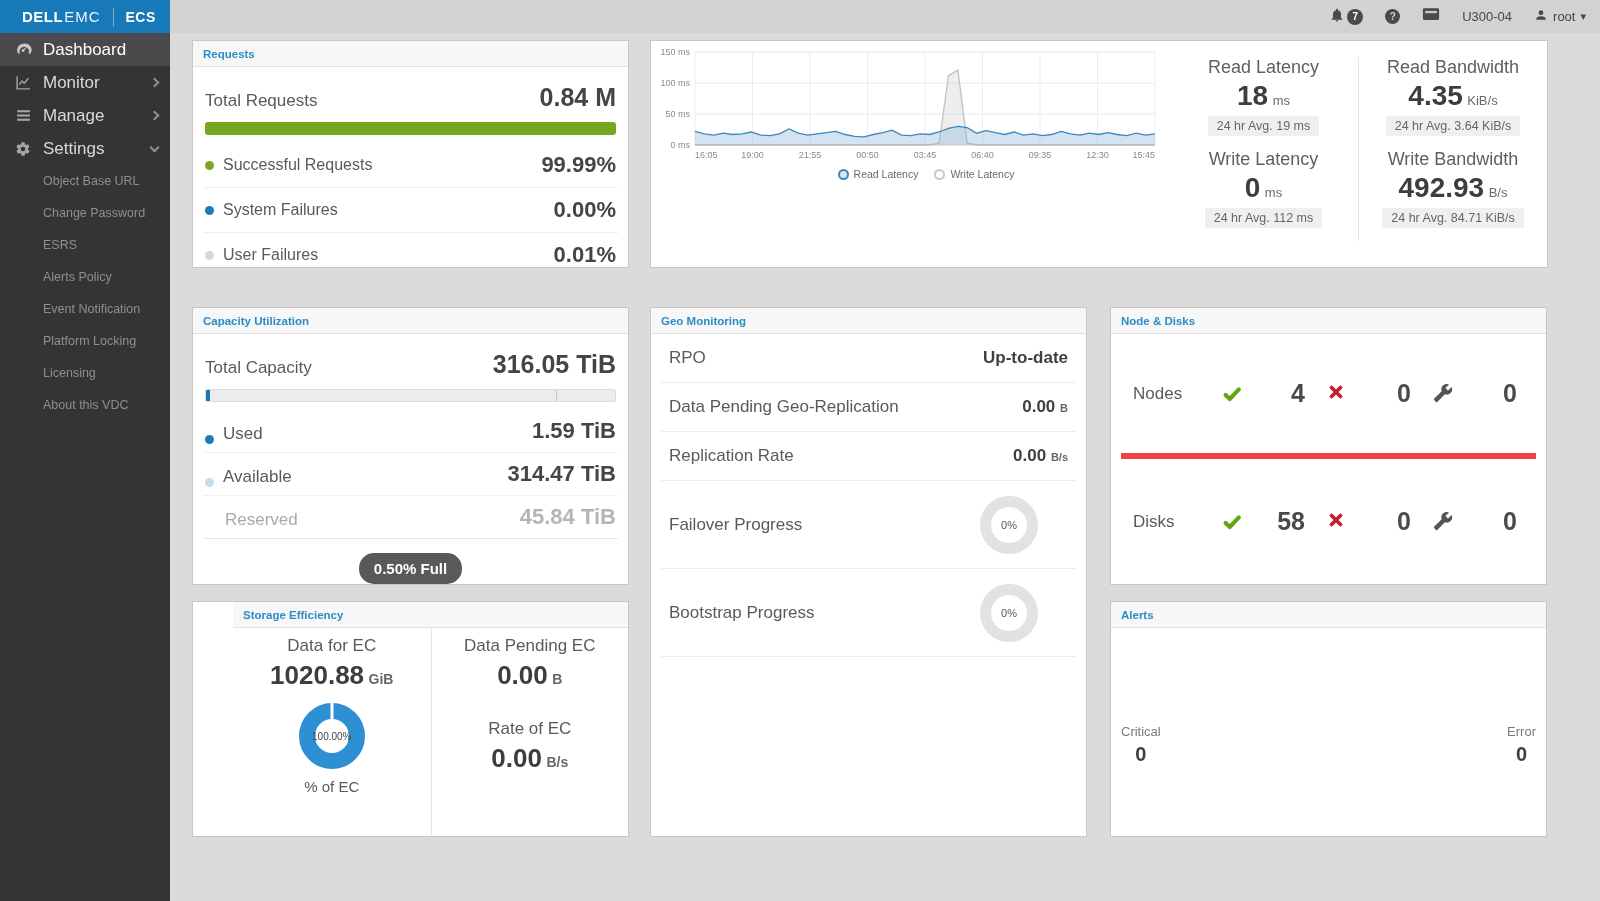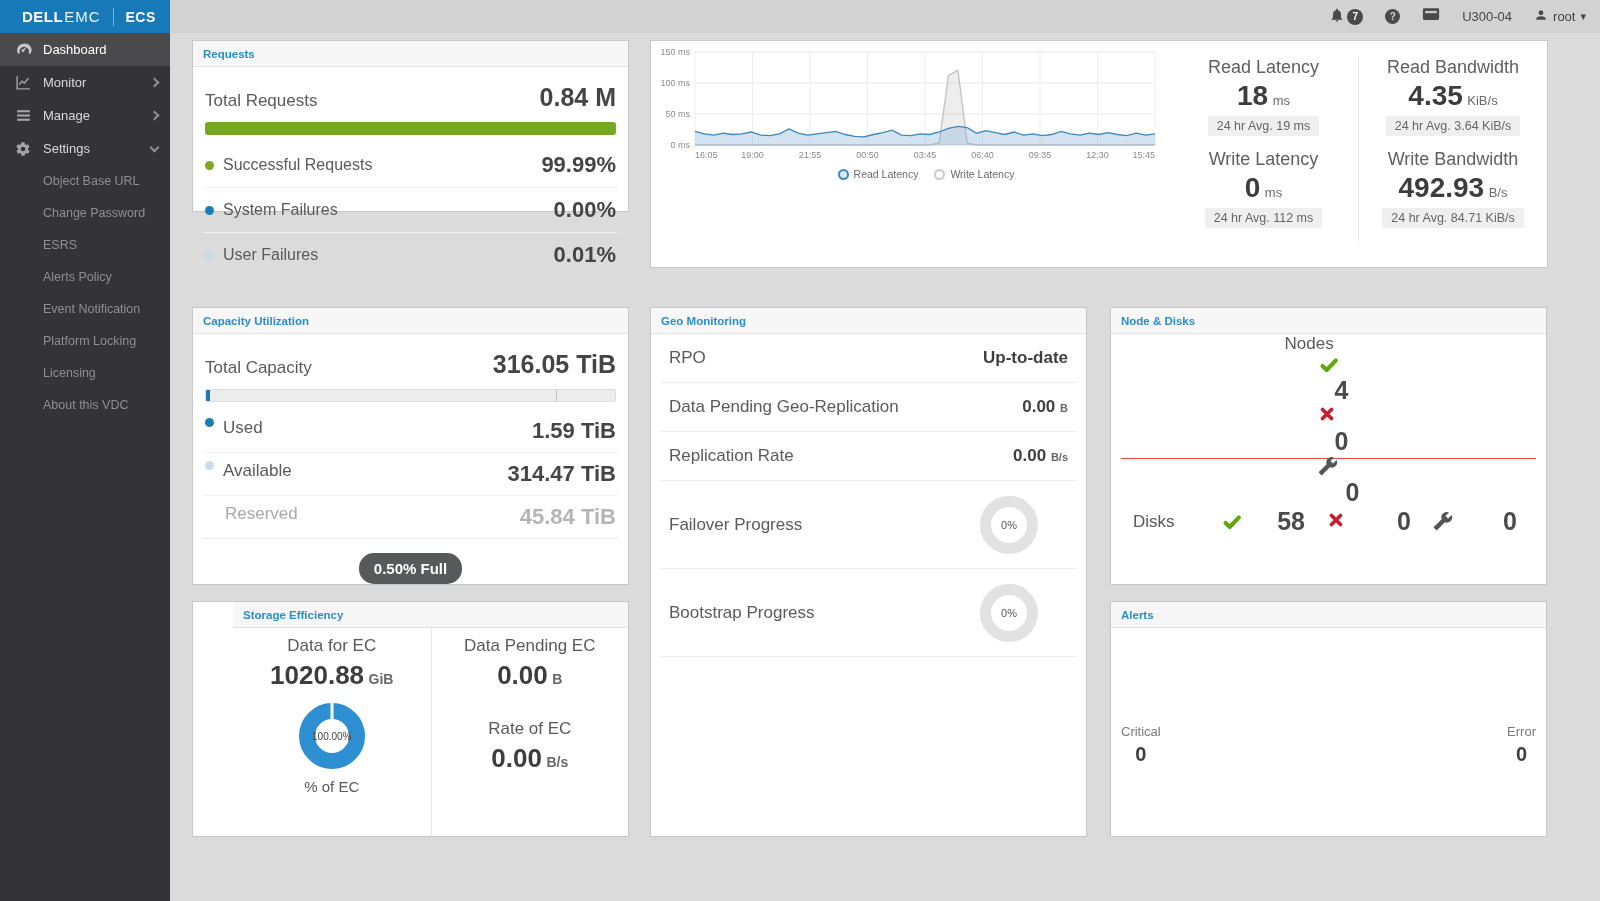--- a/index.html
+++ b/index.html
@@ -16,36 +16,36 @@
   .topbar-right { position:absolute; right:14px; top:0; height:33px; display:flex; align-items:center; gap:22px; }
   .tb-item { display:flex; align-items:center; cursor:pointer; color:#4a4a4a; }
   .badge { width:16px; height:16px; border-radius:50%; background:#4a4a4a; color:#fff; font-size:10px; font-weight:bold; display:flex; align-items:center; justify-content:center; margin-left:2px; }
   .help-circle { width:15px; height:15px; border-radius:50%; background:#4a4a4a; color:#d2d2d2; font-size:10px; font-weight:bold; display:flex; align-items:center; justify-content:center; }
   .sysid { font-size:13px; color:#454545; }
   .user { gap:5px; font-size:13px; color:#454545; }
   .caret { font-size:11px; color:#454545; }
 
   
   .sidebar { position:absolute; left:0; top:33px; width:170px; height:868px; background:#343437; z-index:4; }
-  .nav-item { display:flex; align-items:center; height:33px; padding:0 12px 0 14px; color:#d9d9d9; font-size:13px; cursor:pointer; }
+  .nav-item { display:flex; align-items:center; height:33px; padding:0 12px 0 14px; color:#d9d9d9; font-size:17px; cursor:pointer; }
   .nav-item.active { background:#4a4a4d; color:#fff; }
   .nav-item .nav-icon { width:18px; height:18px; margin-right:11px; display:flex; align-items:center; justify-content:center; }
   .nav-item .lbl { flex:1; }
   .chev { width:7px; height:7px; border-right:2px solid #8f8f8f; border-top:2px solid #8f8f8f; display:inline-block; }
   .chev.right { transform:rotate(45deg); }
   .chev.down { transform:rotate(135deg); margin-top:-3px; }
   .sub-item { height:32px; display:flex; align-items:center; padding-left:43px; font-size:12.5px; color:#8f8f92; cursor:pointer; }
 
   
   .panel { position:absolute; background:#fff; border:1px solid #c7c7c7; }
   .panel-header { height:26px; background:#f7f7f7; border-bottom:1px solid #e2e2e2; display:flex; align-items:center; padding:0 10px; }
   .panel-title { color:#2b8dc8; font-size:11.5px; font-weight:bold; }
   .panel-body { padding:8px 10px; position:relative; }
 
-  #panel-requests   { left:192px; top:40px;  width:437px; height:172px; }
+  #panel-requests   { left:192px; top:40px;  width:437px; height:228px; }
   #panel-perf       { left:650px; top:40px;  width:898px; height:228px; }
   #panel-capacity   { left:192px; top:307px; width:437px; height:278px; }
   #panel-geo        { left:650px; top:307px; width:437px; height:530px; }
   #panel-nodes      { left:1110px;top:307px; width:437px; height:278px; }
   #panel-storage    { left:192px; top:601px; width:437px; height:236px;padding-left:40px; }
   #panel-alerts     { left:1110px;top:601px; width:437px; height:236px; }
 
   
   .req-total { display:flex; justify-content:space-between; align-items:baseline; padding:8px 2px 0; }
   .row-label { font-size:17px; color:#5a5a5a; }
@@ -73,39 +73,39 @@
   .pstat-label { font-size:18px; color:#5f5f5f; }
   .pstat-value { margin:2px 0 4px; color:#3d3d3d; }
   .pstat-value .big { font-size:28px; font-weight:bold; }
   .pstat-value .unit { font-size:13px; color:#6a6a6a; }
   .pstat-avg { display:inline-block; background:#efefef; color:#666; font-size:12.5px; padding:3px 9px; }
 
   
   .cap-bar { position:relative; height:13px; background:#ececec; border:1px solid #ddd; border-radius:2px; margin:10px 2px 8px; overflow:hidden; }
   .cap-used { position:absolute; left:0; top:0; bottom:0; background:#1879b8; }
   .cap-marker { position:absolute; top:0; bottom:0; width:1px; background:#c4c4c4; }
-  .cap-row { display:flex; align-items:flex-start; padding:8px 2px; }
+  .cap-row { display:flex; align-items:flex-end; padding:8px 2px; }
   .cap-row + .cap-row { border-top:1px solid #f0f0f0; }
   .cap-row .big-value { margin-left:auto; font-size:22px; }
   .cap-row.reserved { border-bottom:1px solid #e8e8e8; }
   .cap-row.reserved .row-label { padding-left:20px; color:#a9a9a9; }
   .cap-row.reserved .big-value { color:#b5b5b5; }
   .full-badge-wrap { text-align:center; margin-top:14px; }
   .full-badge { display:inline-block; background:#58595b; color:#fff; font-weight:bold; font-size:15px; padding:7px 15px; border-radius:15px; }
 
   
   .geo-row { display:flex; align-items:center; justify-content:space-between; padding:14px 8px; border-bottom:1px solid #ececec; }
   .geo-val { font-size:17px; font-weight:bold; color:#3f3f3f; }
   .geo-val .unit { font-size:11px; color:#666; font-weight:bold; }
   .geo-prog { min-height:88px; }
   .donut-gray { width:58px; height:58px; border-radius:50%; border:11px solid #e2e2e2; display:flex; align-items:center; justify-content:center; font-size:11px; color:#555; margin-right:30px; }
 
   
   .nd-row { display:flex; align-items:center; height:125px; padding:0 12px; }
-  .nd-row.first { border-bottom:1px solid #ef4444;flex-direction:column; }
+  .nd-row.first { border-bottom:6px solid #ef4444; }
   .nd-label { width:88px; font-size:17px; color:#5a5a5a; }
   .nd-icon { width:22px; height:22px; flex:none; }
   .nd-num { width:62px; text-align:right; font-size:25px; font-weight:bold; color:#4a4a4a; margin-right:22px; }
 
   
   .st-body { display:flex; height:209px; }
   .st-col { width:50%; text-align:center; padding-top:8px; }
   .st-col.bl { border-left:1px solid #e6e6e6; }
   .st-label { font-size:17px; color:#5a5a5a; }
   .st-value { margin-top:4px; color:#3d3d3d; }

